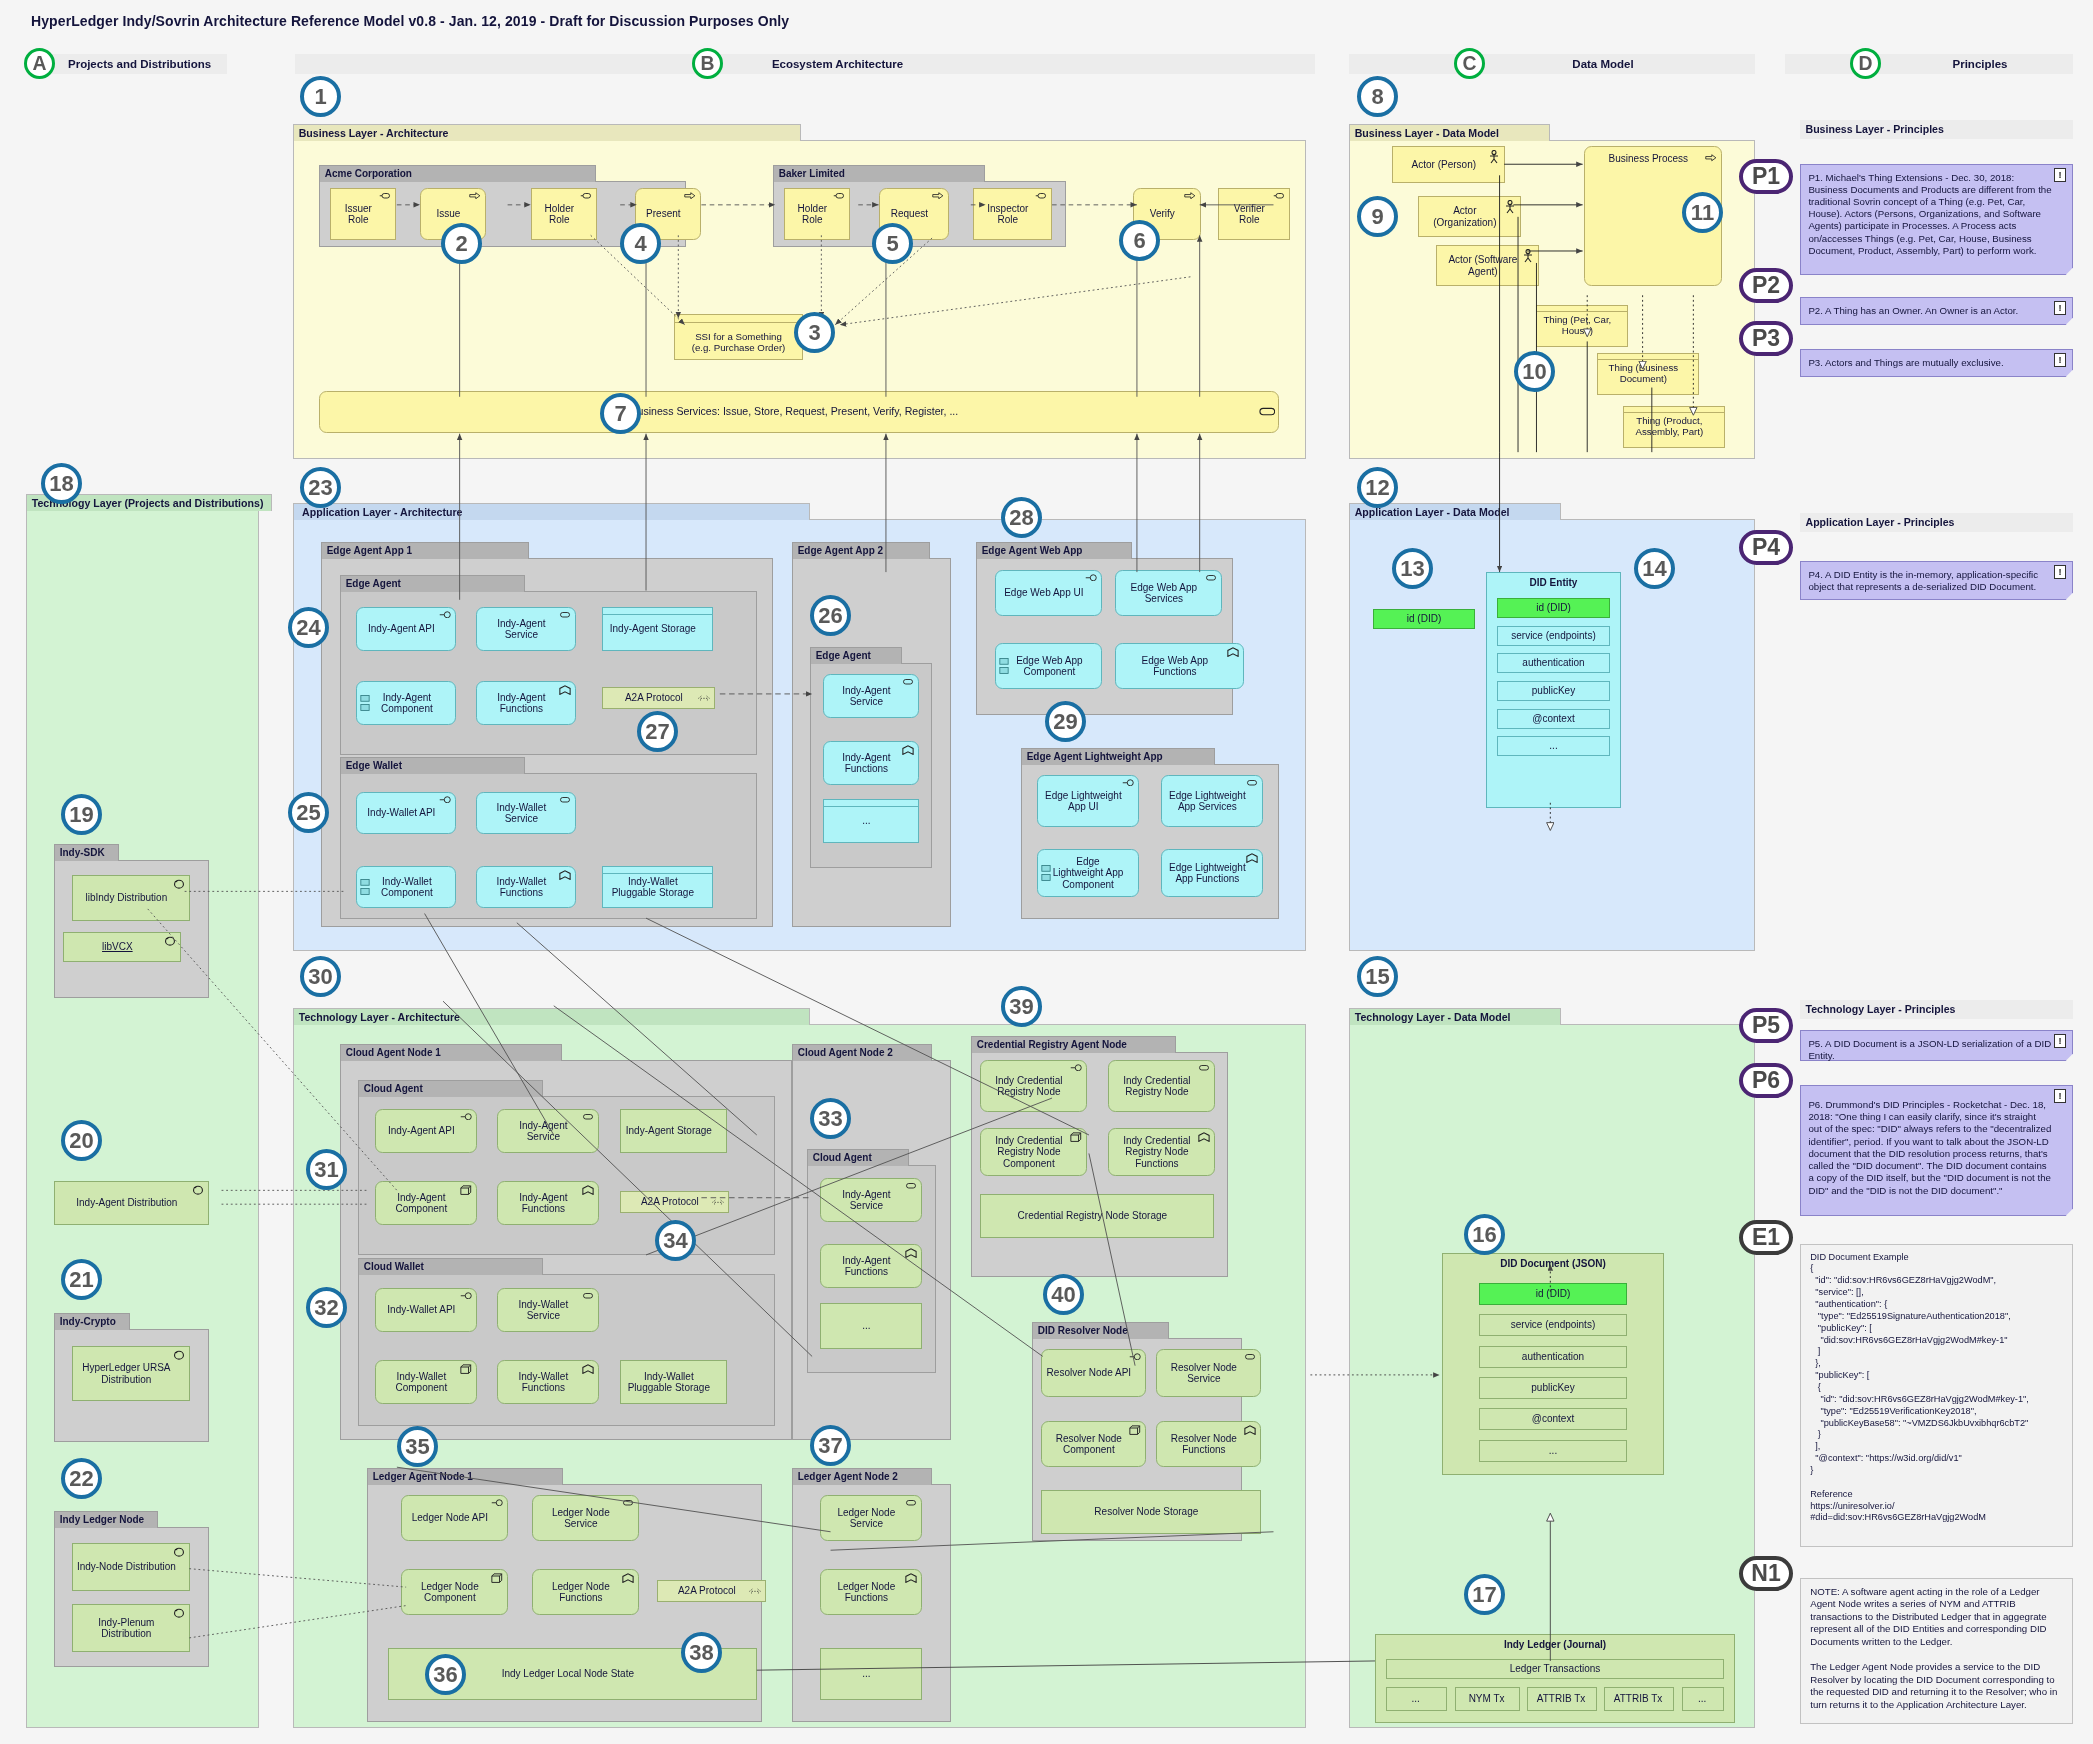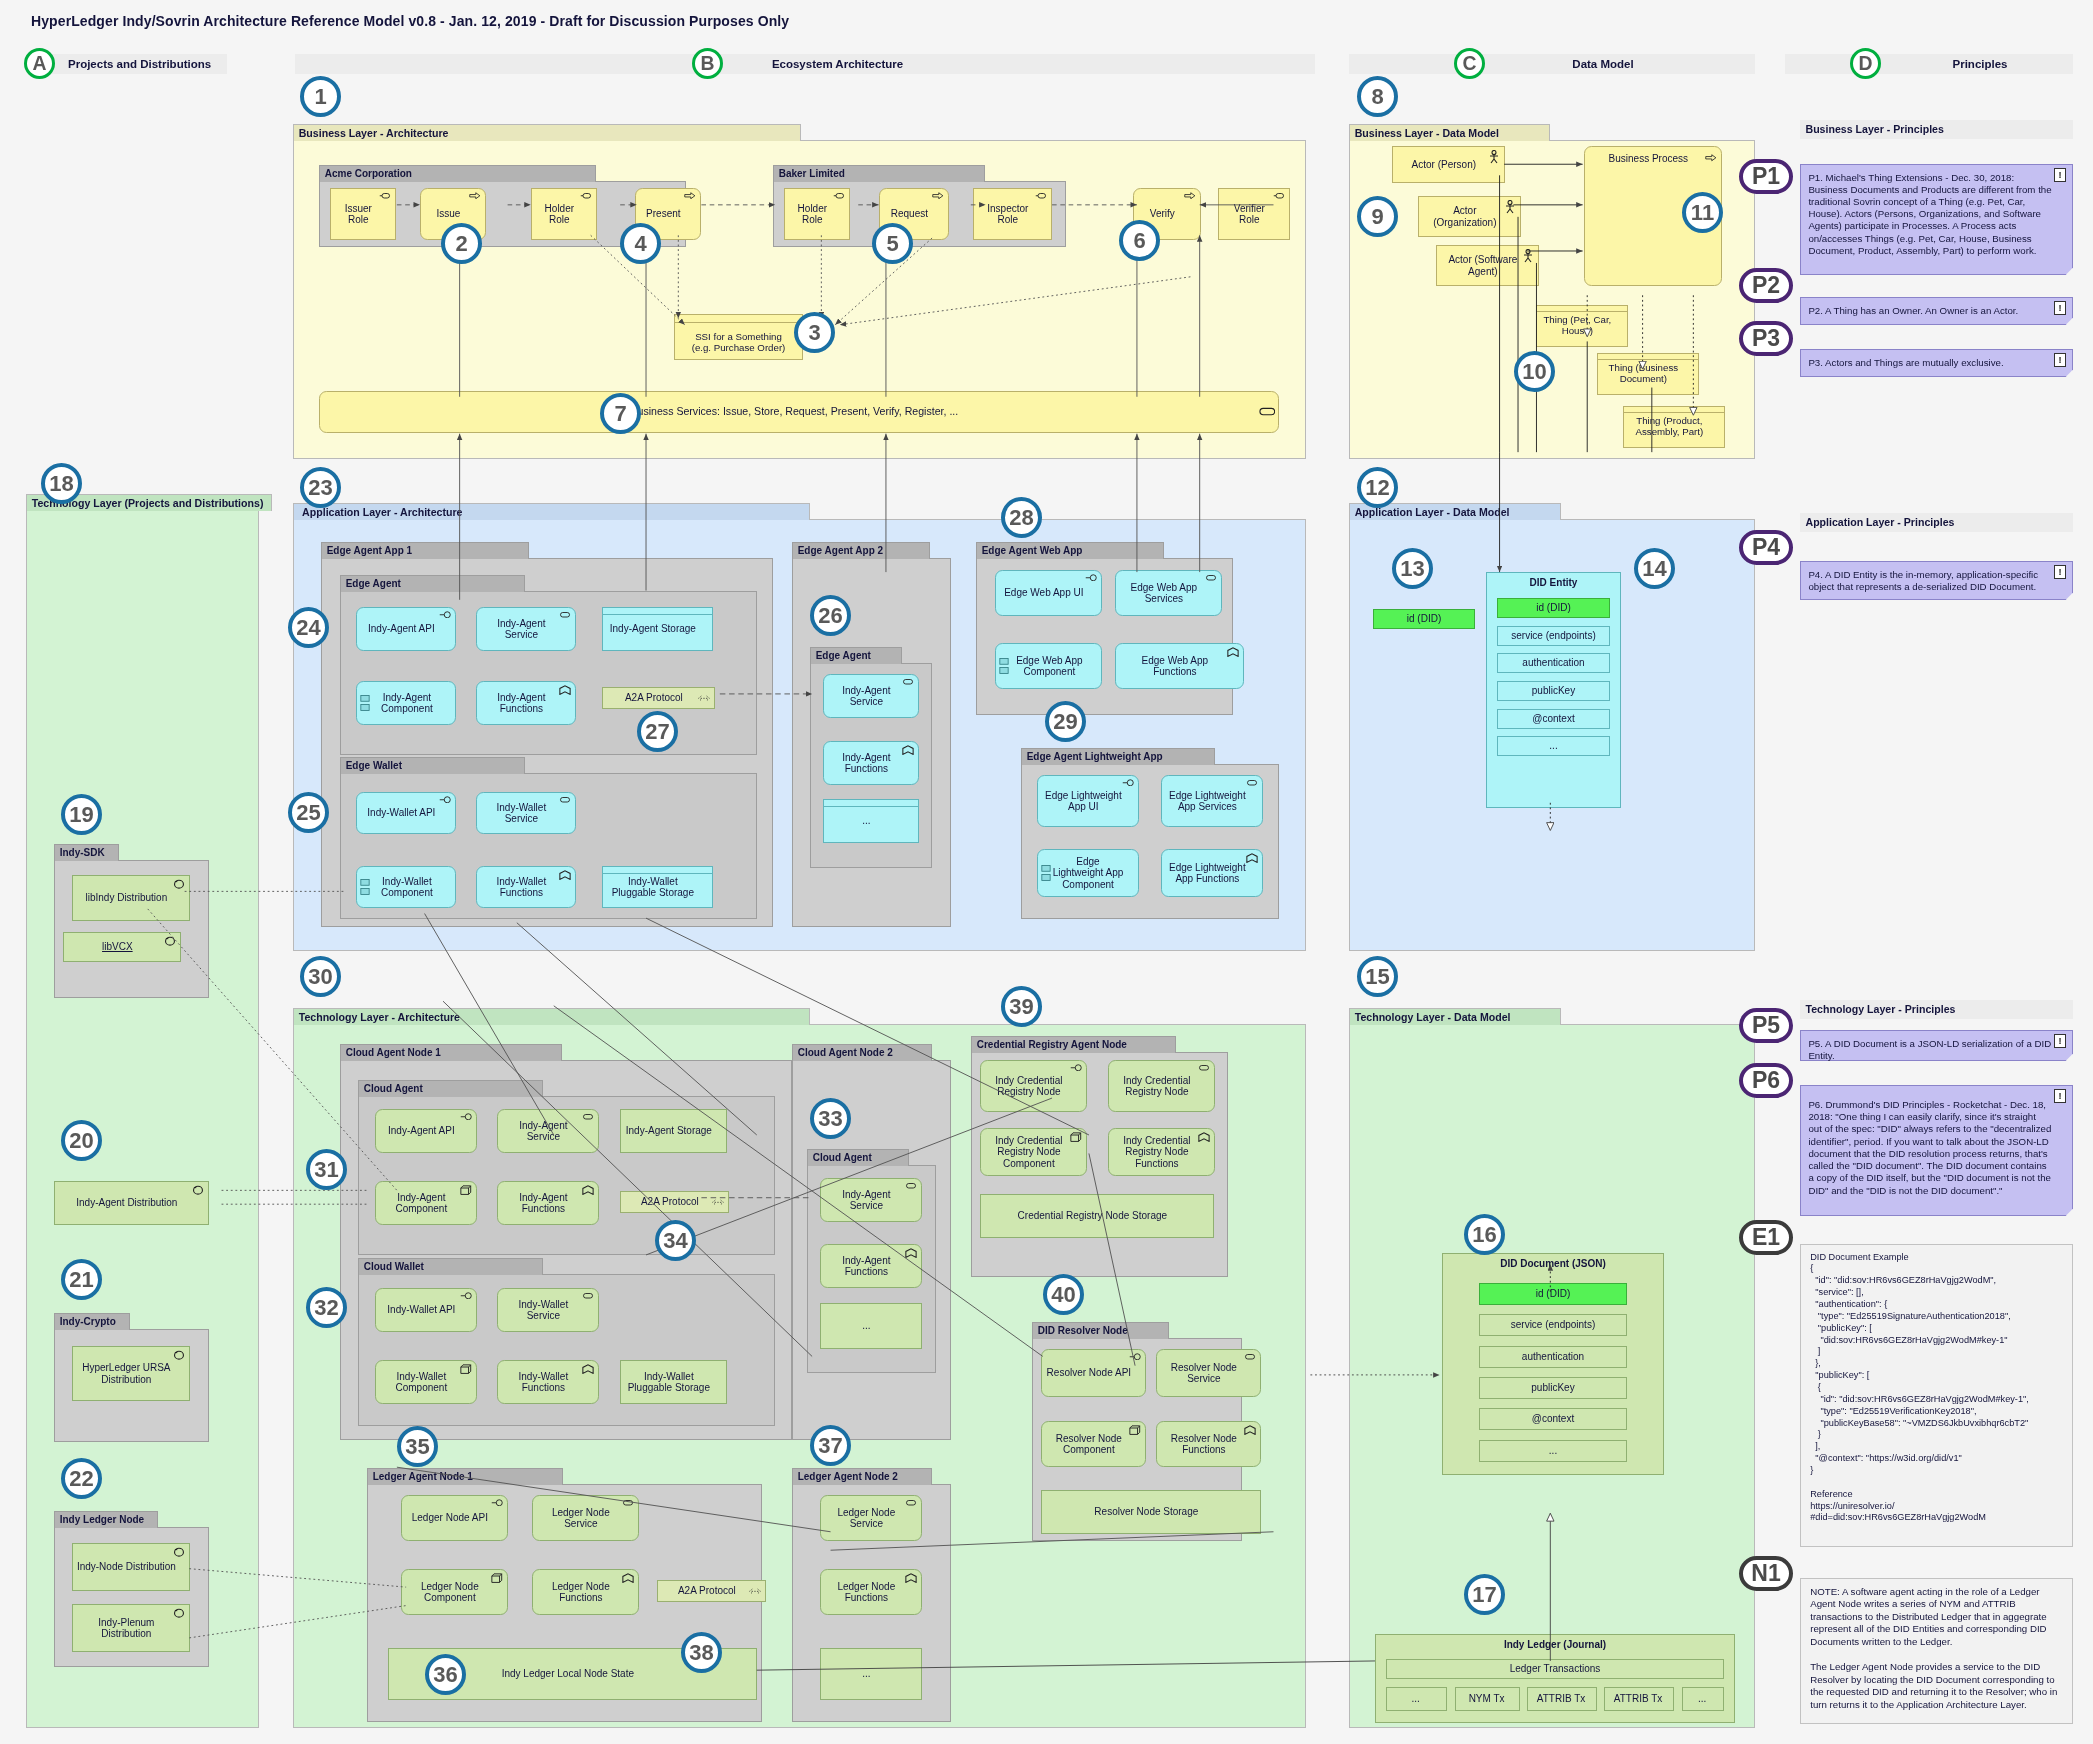--- a/index.html
+++ b/index.html
@@ -518,21 +518,21 @@
       </svg>
     </span>
 </div>
 <div class="node app sq" style="left:823px;top:799px;width:96px;height:44px;">
   <span>...</span>
 </div>
 <div class="abs" style="left:823px;top:799px;width:96px;height:8.3px;border-bottom:0.9px solid #5fb6bd;"></div>
 
 <div class="abs badge blue" style="left:1001px;top:497px;">28</div>
 <div class="grp" style="left:976px;top:558px;width:257px;height:157px;">
-  <div class="hdr" style="width:188px;">Edge Agent Web App</div>
+  <div class="hdr" style="width:156px;">Edge Agent Web App</div>
 </div>
 <div class="node app" style="left:995px;top:570px;width:107px;height:46px;">
   <span>Edge Web App UI</span>
   <span class="ic">
       <svg viewBox="0 0 16 10">
         <circle cx="11" cy="5" r="4" fill="none" stroke="#222" stroke-width="1.2"></circle>
         <path d="M1,5 L7,5" stroke="#222" stroke-width="1.2"></path>
       </svg>
     </span>
 </div>

